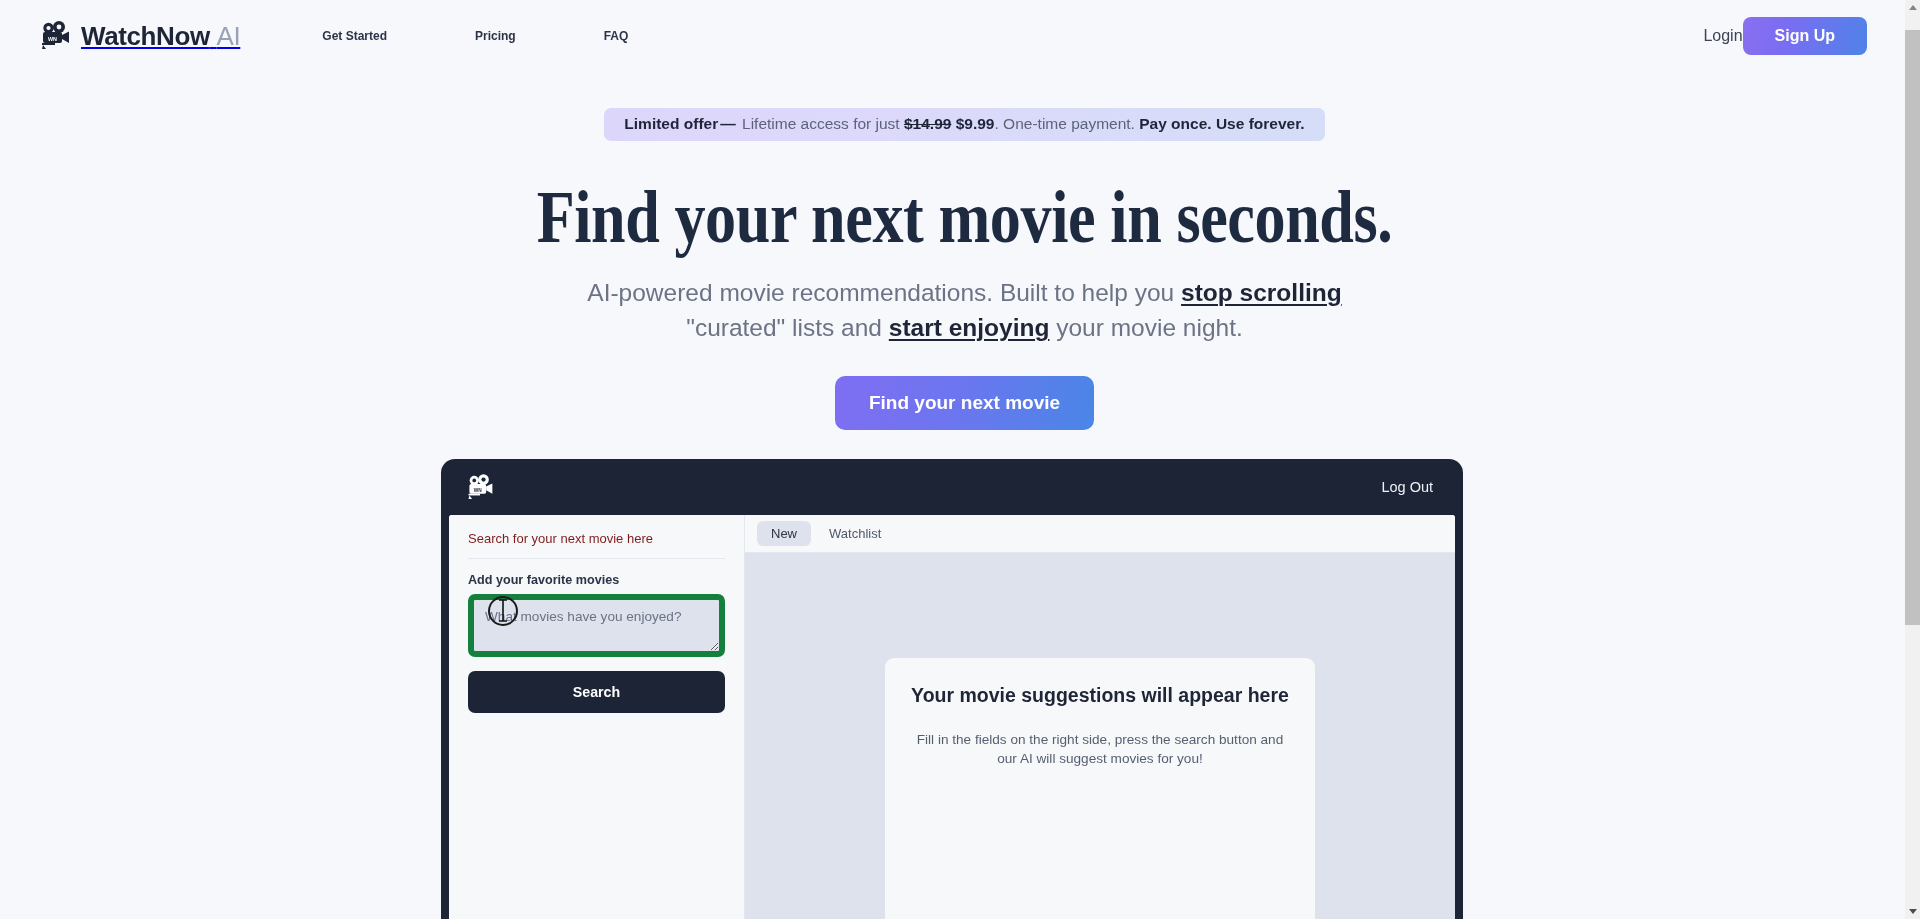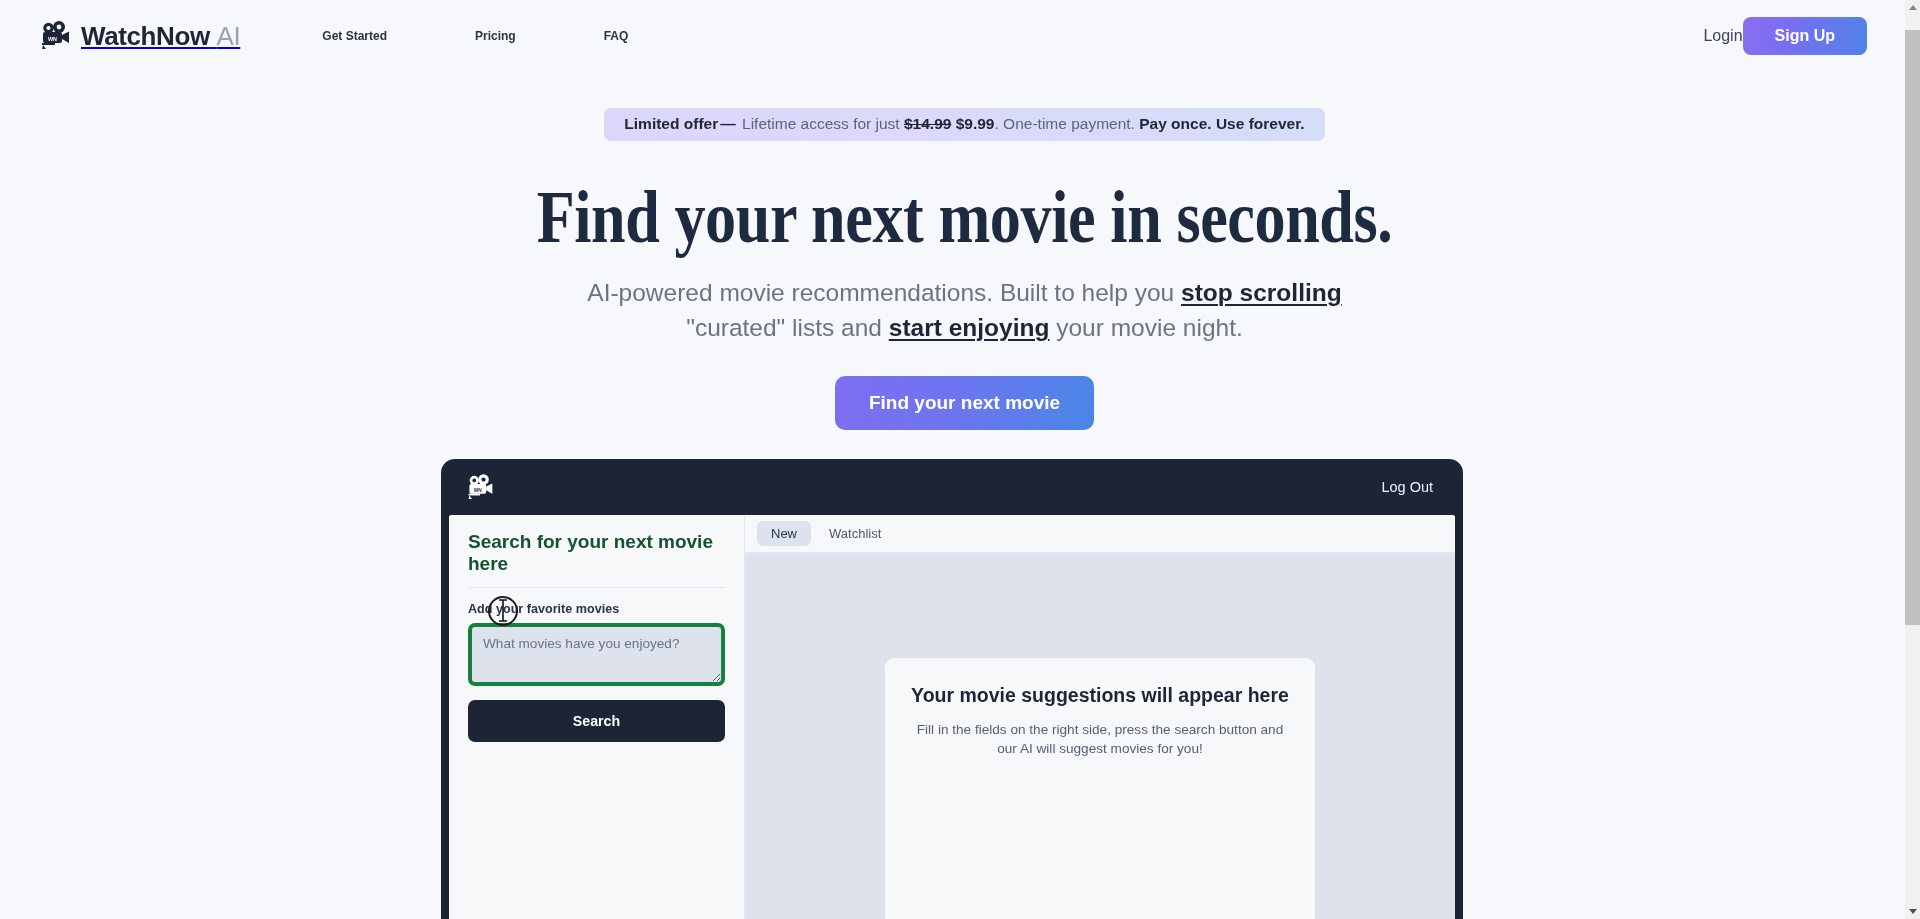--- a/index.html
+++ b/index.html
@@ -137,34 +137,34 @@
   }
 
   
   .app-sidebar {
     width:296px; flex:none;
     background:#f7f8fa;
     border-right:1px solid #e3e7ef;
     padding:16px 19px 0 19px;
   }
   .sidebar-title {
-    font-size:19px; font-weight:700; color:#14532d;
+    font-size:13px; font-weight:400; color:#7f1d1d;
     padding-bottom:12px;
     border-bottom:1px solid #e3e7ef;
   }
   .field-label {
     margin-top:14px;
     font-size:12.6px; font-weight:700; color:#2b3346;
   }
   .fav-textarea {
     display:block;
     margin-top:7px;
     width:100%; height:63px;
     background:#dde2ec;
-    border:4px solid #15803d;
+    border:6px solid #15803d;
     border-radius:7px;
     padding:9px 11px;
     font-size:13.6px; color:#737373;
     font-family:"Liberation Sans", sans-serif;
     resize:vertical;
     outline:none;
   }
   .fav-textarea::placeholder { color:#6b7385; }
   .search-btn {
     margin-top:14px;
@@ -207,21 +207,21 @@
     width:430px;
     background:#f7f8fa;
     border-radius:9px;
     padding:26px 26px 34px 26px;
     text-align:center;
   }
   .empty-title {
     font-size:19.5px; font-weight:700; color:#1e2536;
   }
   .empty-desc {
-    margin-top:13px;
+    margin-top:23px;
     font-size:13.6px; color:#555f72; line-height:1.42;
   }
 
   
   .cursor-ring {
     position:absolute;
     left:488px; top:596px;
     width:30px; height:30px;
     border:2px solid #1a1a1a;
     border-radius:50%;

